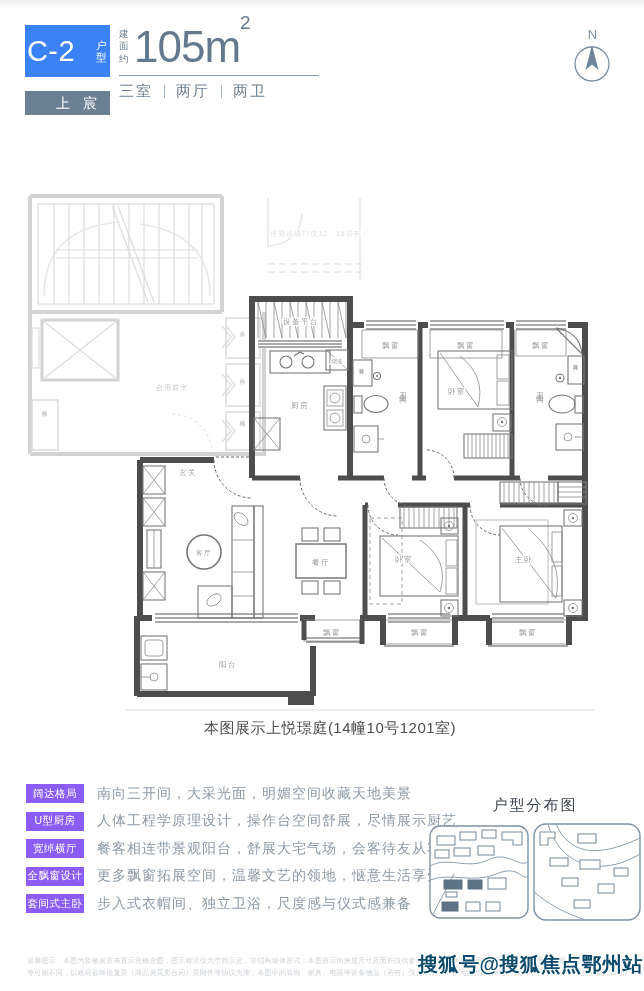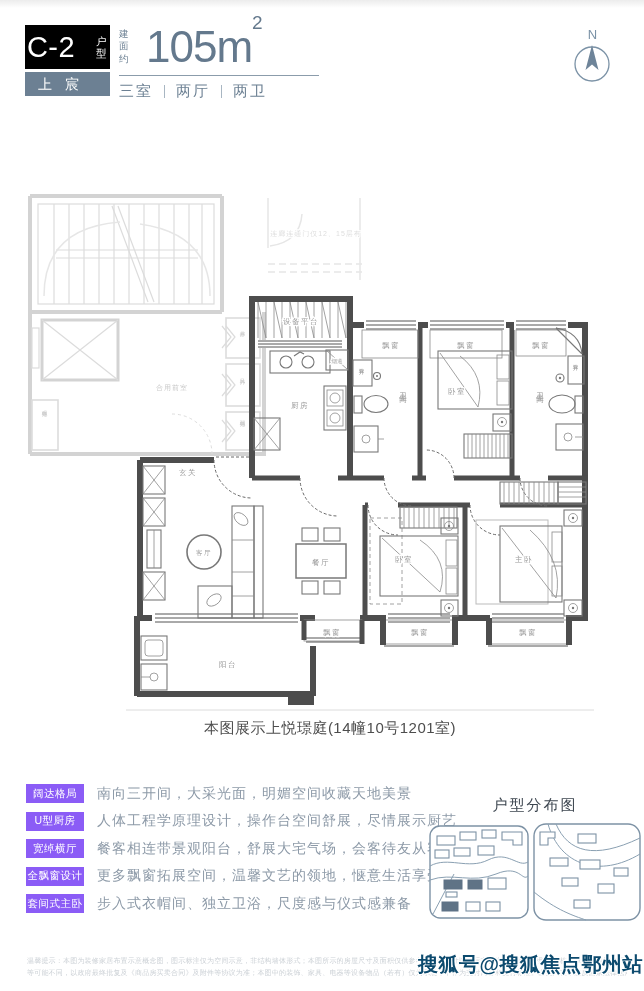--- a/index.html
+++ b/index.html
@@ -4,29 +4,29 @@
 <style>
   html,body{margin:0;padding:0;background:#fff;}
   .page{position:relative;width:644px;height:991px;background:#fff;overflow:hidden;
         font-family:"Liberation Sans","DejaVu Sans",sans-serif;}
   .page-shade{position:absolute;left:0;top:0;width:644px;height:8px;
         background:linear-gradient(#ececec,rgba(255,255,255,0));}
 
   
   .hdr{position:absolute;left:25px;top:25px;display:flex;}
   .badge{width:85px;}
-  .badge-top{background:#000000;color:#fff;height:44px;display:flex;align-items:center;justify-content:center;}
+  .badge-top{background:#3b82f6;color:#fff;height:52px;display:flex;align-items:center;justify-content:center;}
   .badge-code{font-size:29px;letter-spacing:0.5px;}
   .badge-type{width:12px;font-size:10.5px;line-height:1.1;word-break:break-all;margin-left:21px;margin-top:2px;}
-  .badge-bottom{margin-top:3px;background:#6c8093;color:#fff;height:24px;line-height:24px;
-        text-align:left;font-size:14px;letter-spacing:13px;padding-left:13px;}
+  .badge-bottom{margin-top:14px;background:#6c8093;color:#fff;height:24px;line-height:24px;
+        text-align:right;font-size:14px;letter-spacing:13px;padding-left:13px;}
   .area{margin-left:9px;}
   .area-top{display:flex;align-items:flex-start;height:47px;}
   .area-prefix{width:11px;font-size:9.5px;color:#6c8093;word-break:break-all;line-height:1.3;margin-top:3px;}
-  .area-num{font-size:44px;color:#64798d;line-height:0.98;margin-left:16px;letter-spacing:-1px;}
+  .area-num{font-size:44px;color:#64798d;line-height:0.98;margin-left:4px;letter-spacing:-1px;}
   .area-num sup{font-size:19px;position:relative;top:-17px;letter-spacing:0;}
   .area-rule{height:1px;background:#8b9cab;margin:3px 0 6px;width:200px;}
   .layout-line{color:#6c8093;font-size:15px;letter-spacing:2px;display:flex;align-items:center;}
   .layout-sep{width:1px;height:13px;background:#a8b6c2;margin:0 11px;}
 
   
   .north{position:absolute;left:570px;top:28px;width:45px;text-align:center;}
   .north-n{color:#7b92a6;font-size:13px;line-height:13px;margin-bottom:1px;}
 
   

